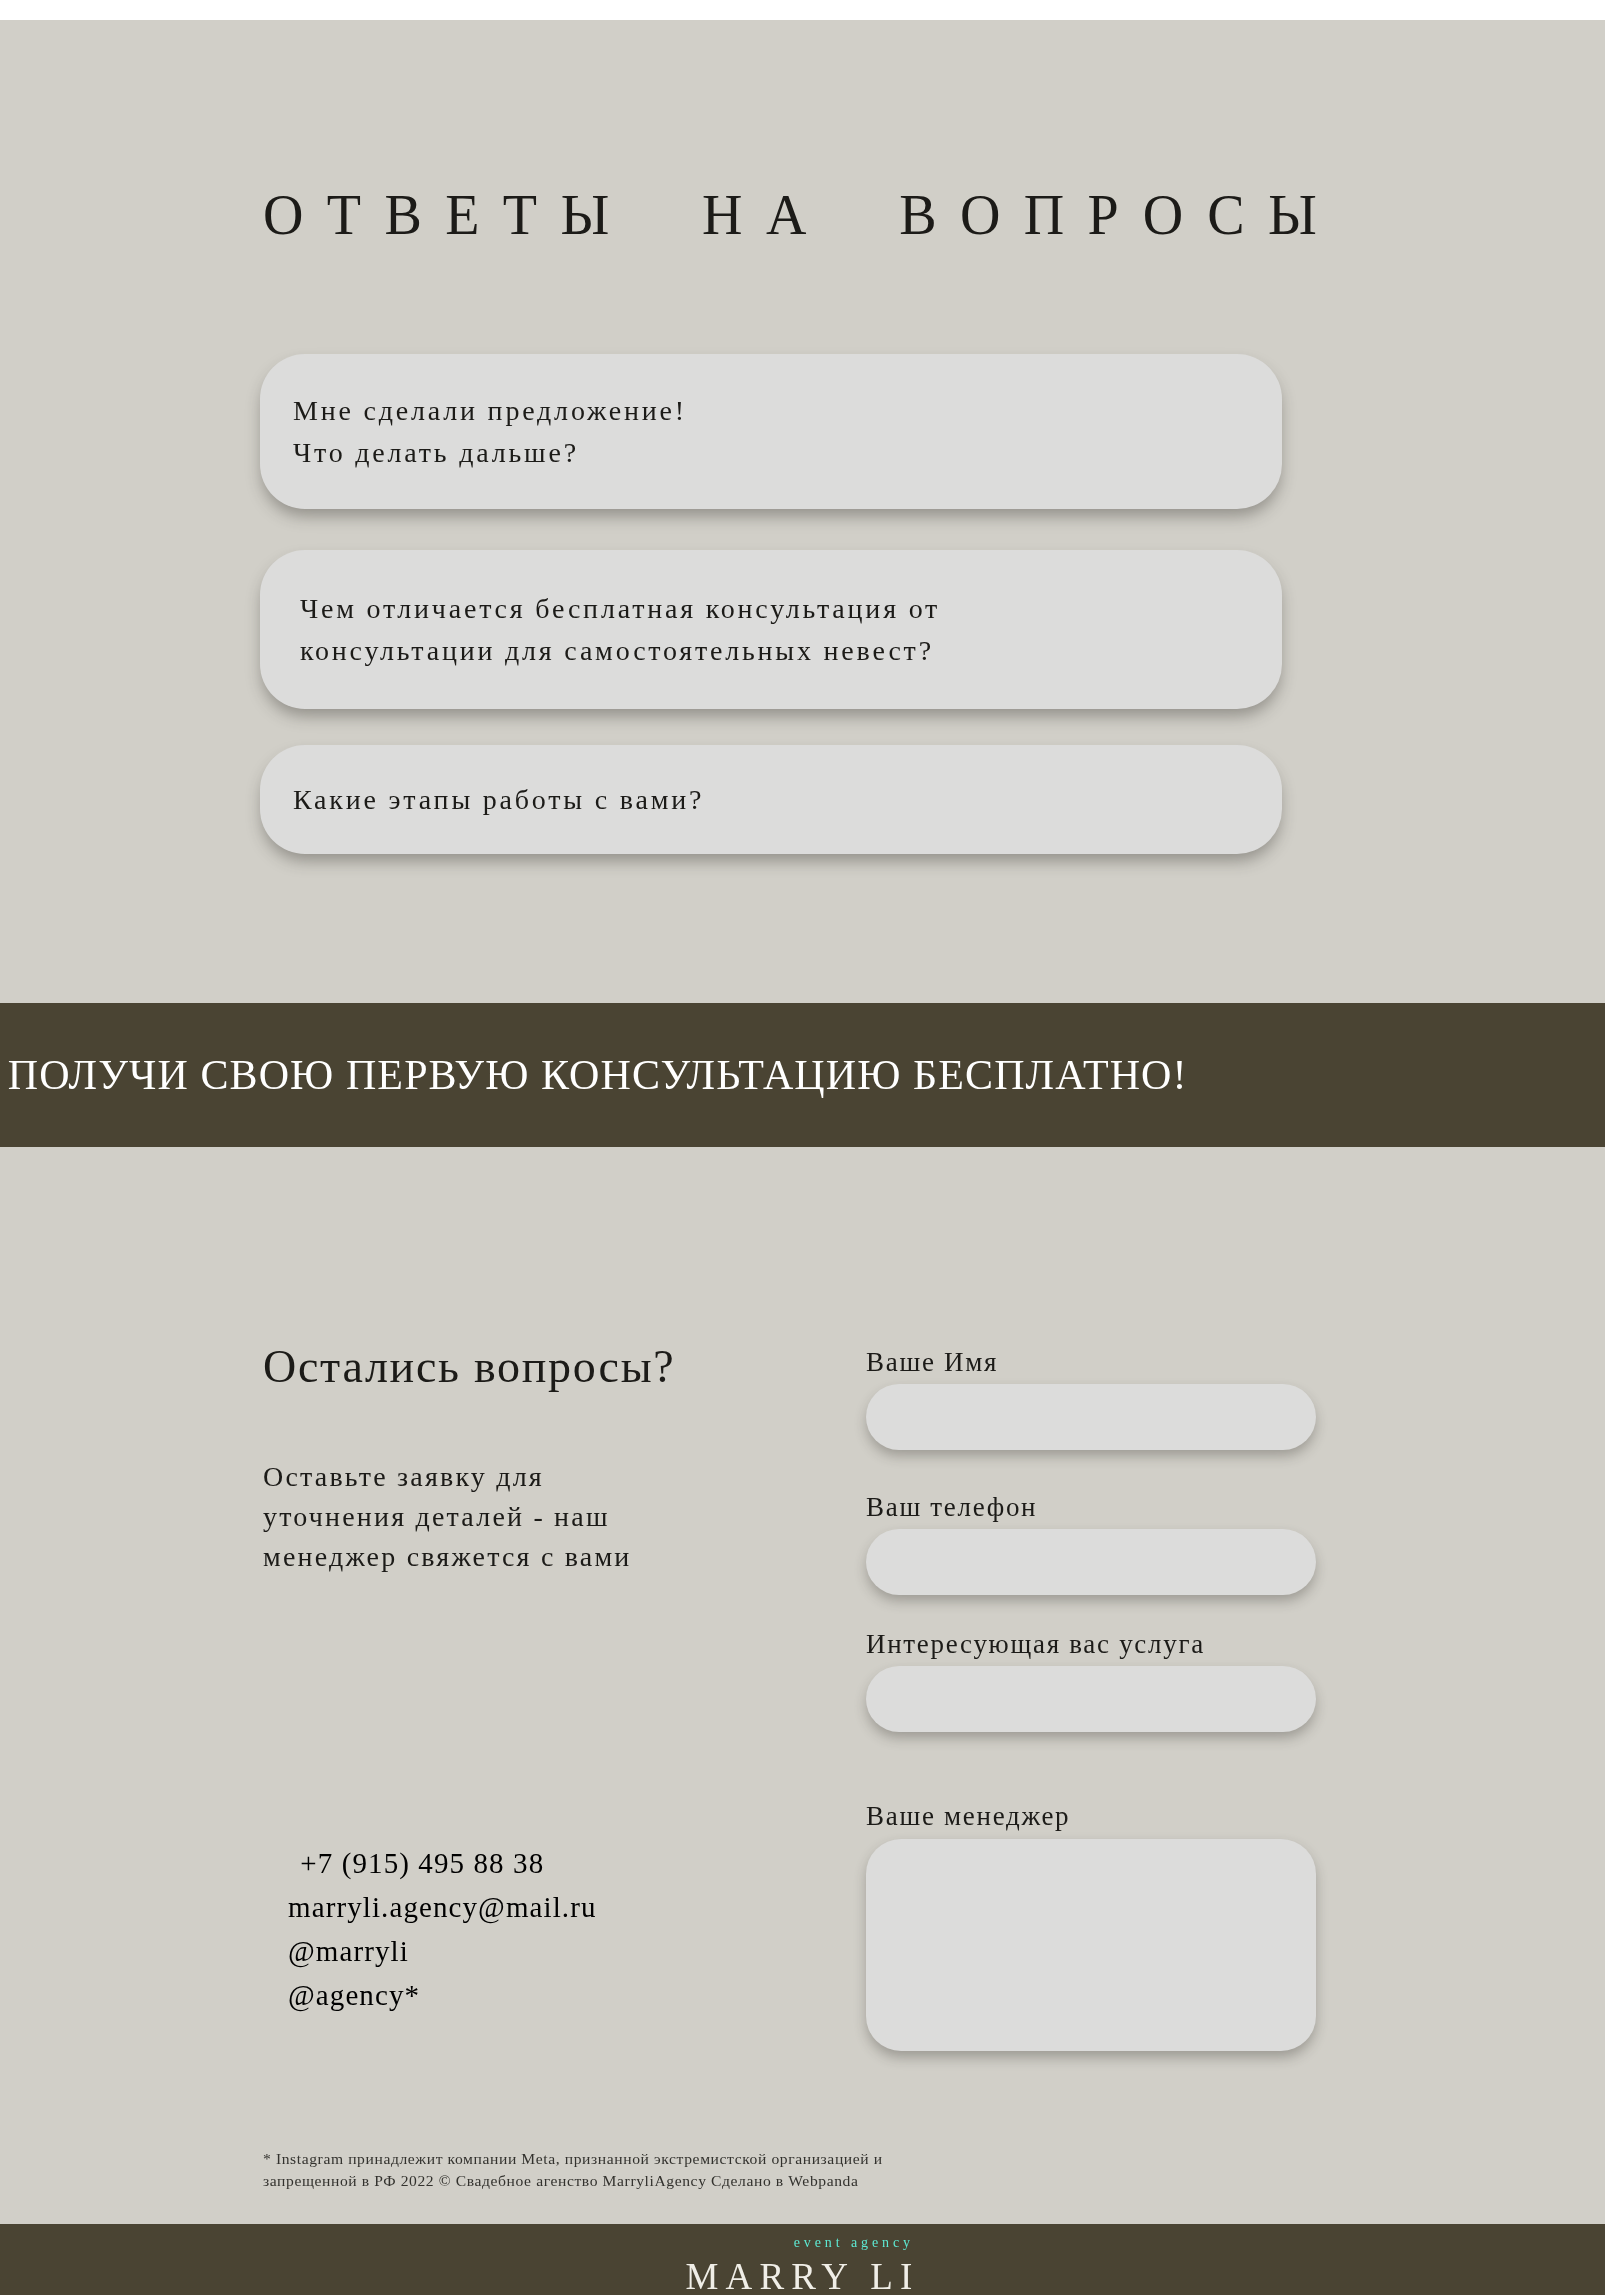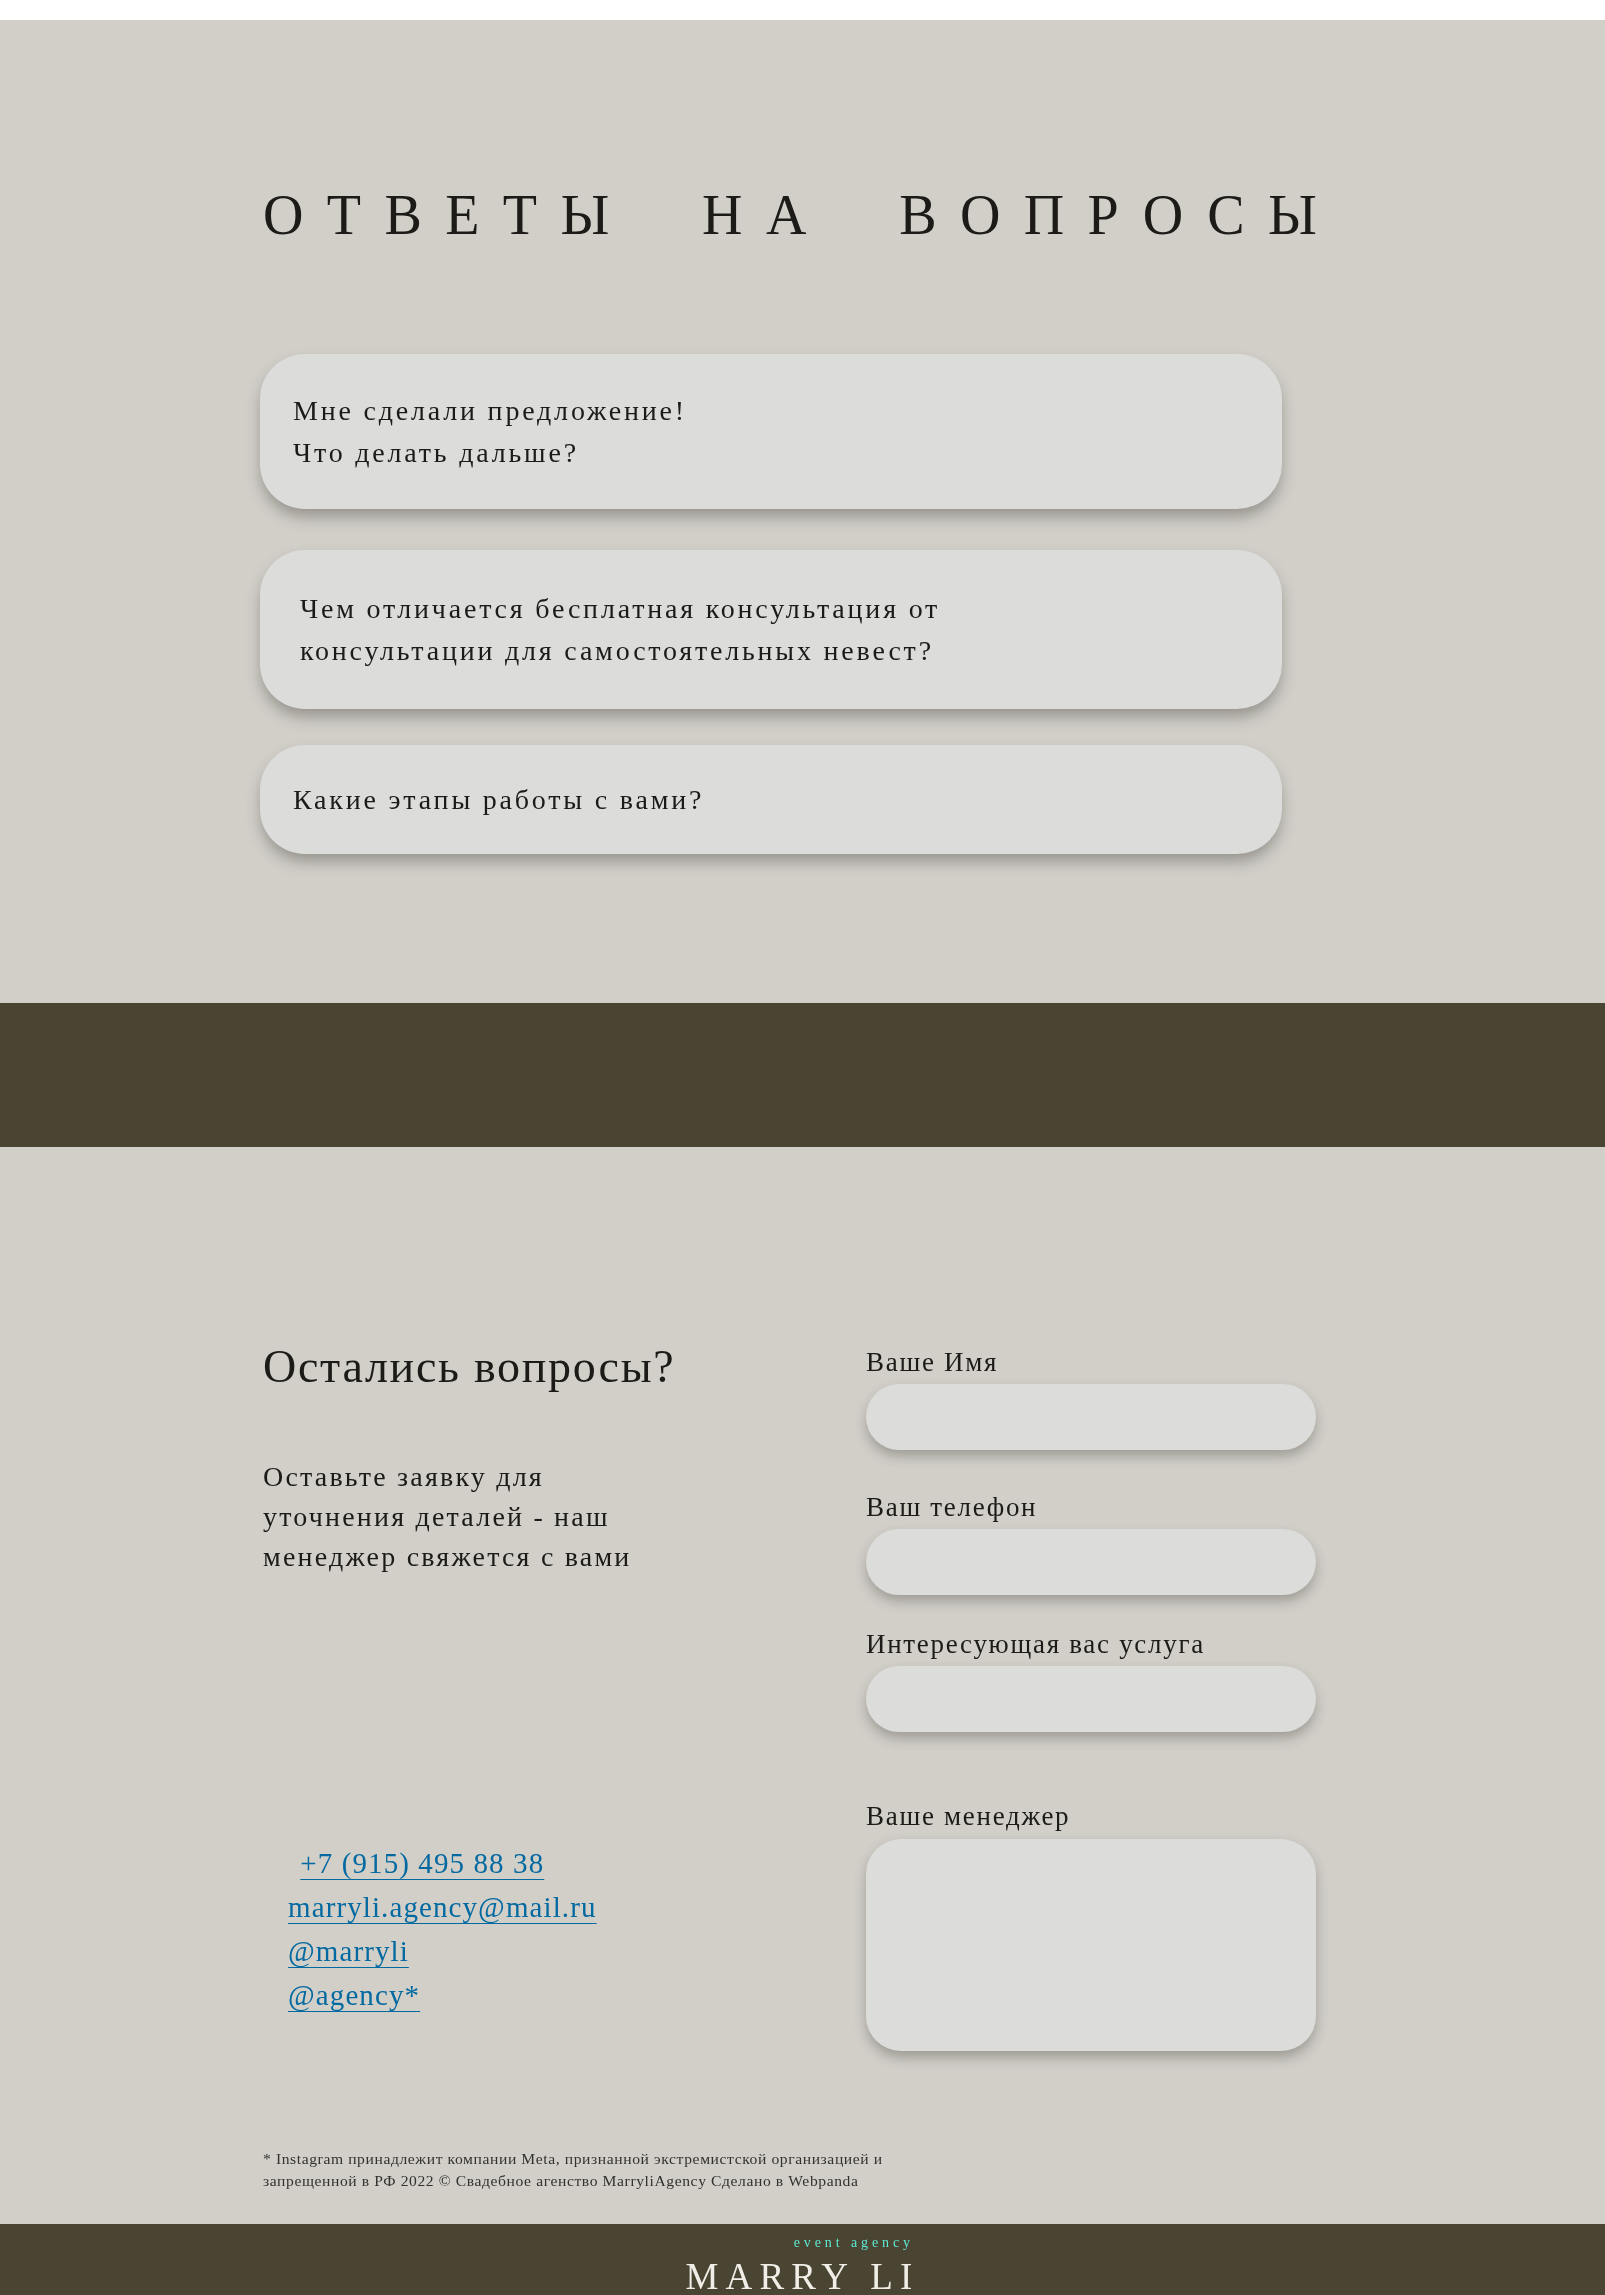--- a/index.html
+++ b/index.html
@@ -56,22 +56,21 @@
   .contact-desc {
     position:absolute; left:263px; top:1437px;
     font-size:28px; line-height:40px; letter-spacing:2.2px;
   }
   .contact-links {
     position:absolute; left:288px; top:1829px;
     font-size:29px; letter-spacing:1.1px;
   }
   .contact-links a {
     display:block; width:max-content;
-    color:#0369a1;
-    text-decoration:underline;
+    color:#000000;
     text-decoration-thickness:1.4px;
     text-underline-offset:5.6px;
     line-height:29.5px; margin-bottom:14.5px;
     cursor:pointer;
   }
   .contact-links a.phone { margin-left:12.3px; }
 
   .form-group { position:absolute; left:866px; width:450px; }
   .form-group.g1 { top:1326px; }
   .form-group.g2 { top:1471px; }
@@ -129,20 +128,21 @@
   <div class="faq-card c3">
     <div>Какие этапы работы с вами?</div>
   </div>
 
   <div class="faq-card c2">
     <div>Чем отличается бесплатная консультация от</div>
     <div>консультации для самостоятельных невест?</div>
   </div>
 
   <div class="banner">
+    <span>ПОЛУЧИ СВОЮ ПЕРВУЮ КОНСУЛЬТАЦИЮ БЕСПЛАТНО!</span>
   </div>
 
   <h2 class="contact-heading">Остались вопросы?</h2>
 
   <div class="contact-desc">
     <span>Оставьте заявку для</span><br>
     <span>уточнения деталей - наш</span><br>
     <span>менеджер свяжется с вами</span>
   </div>
 

